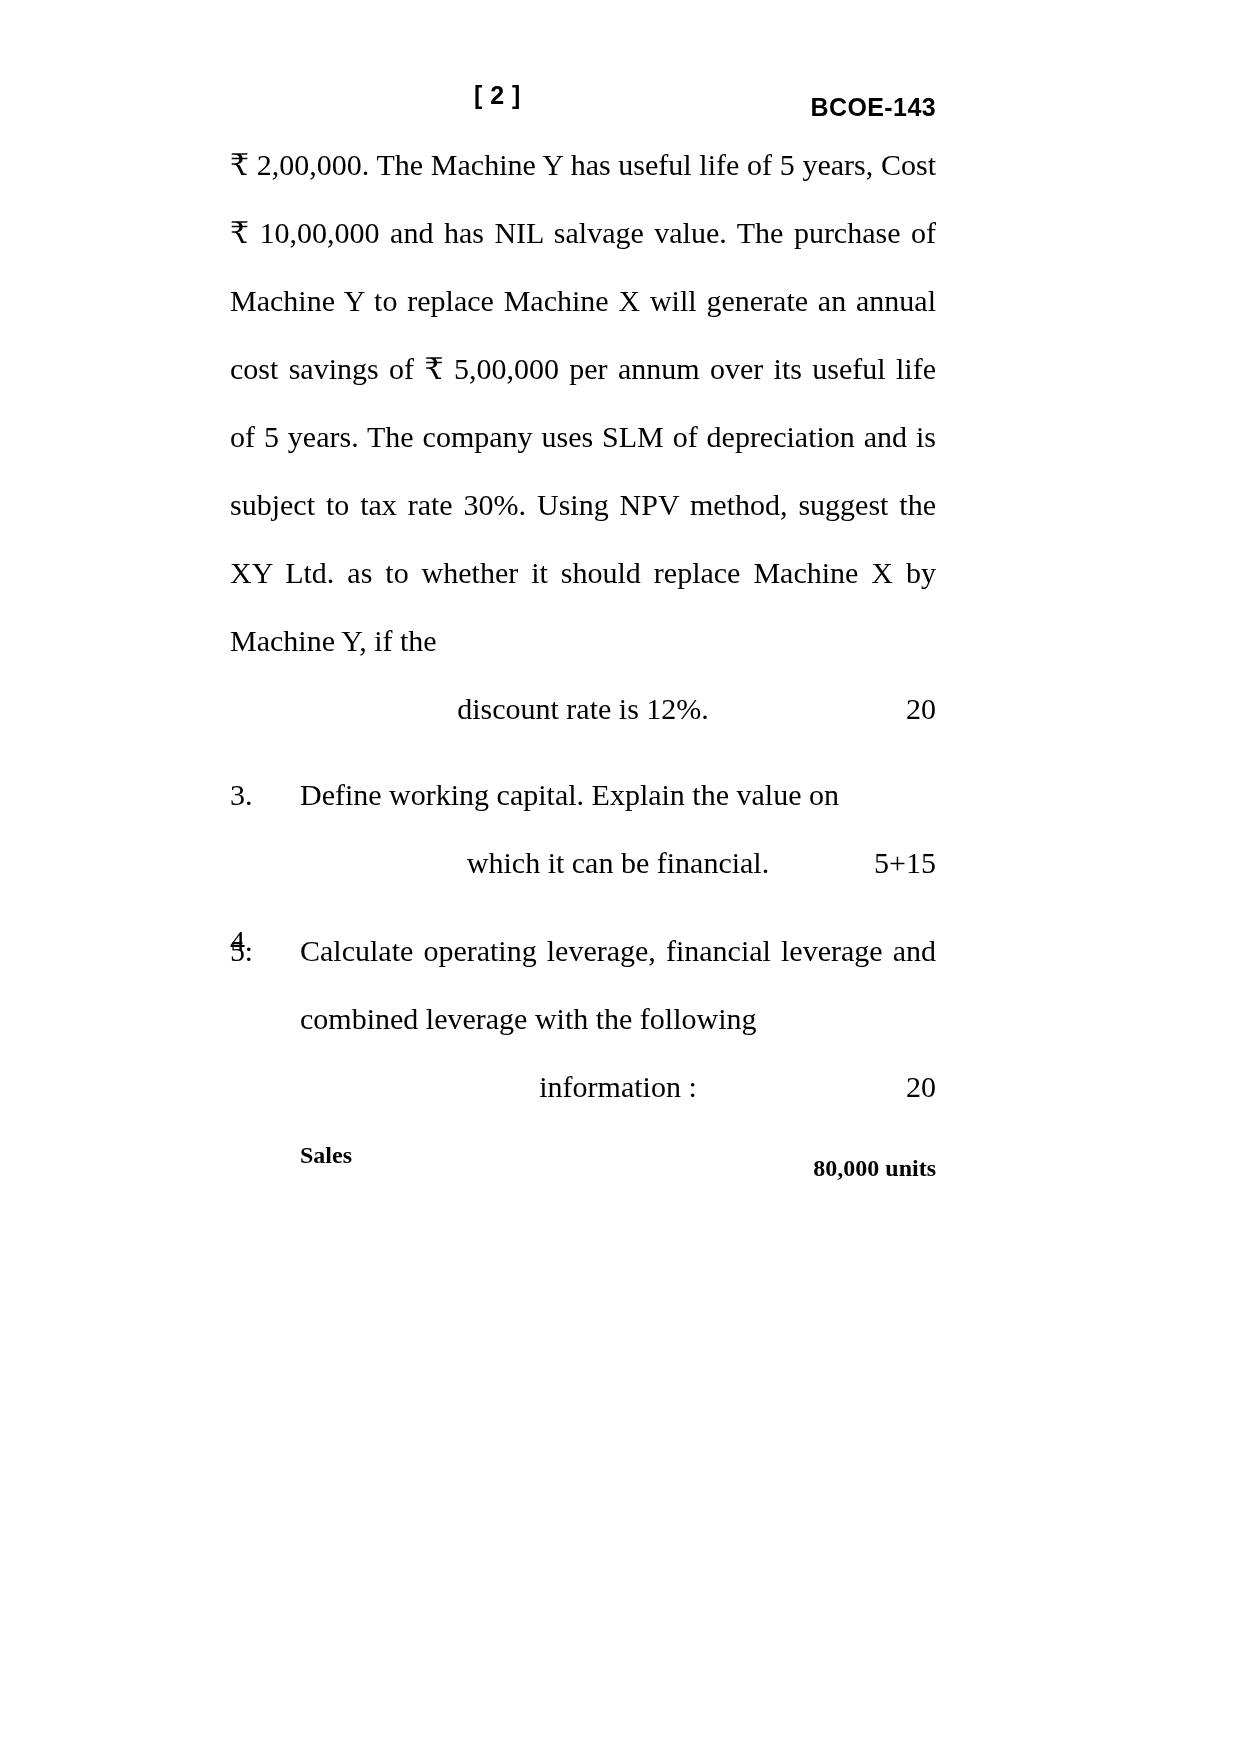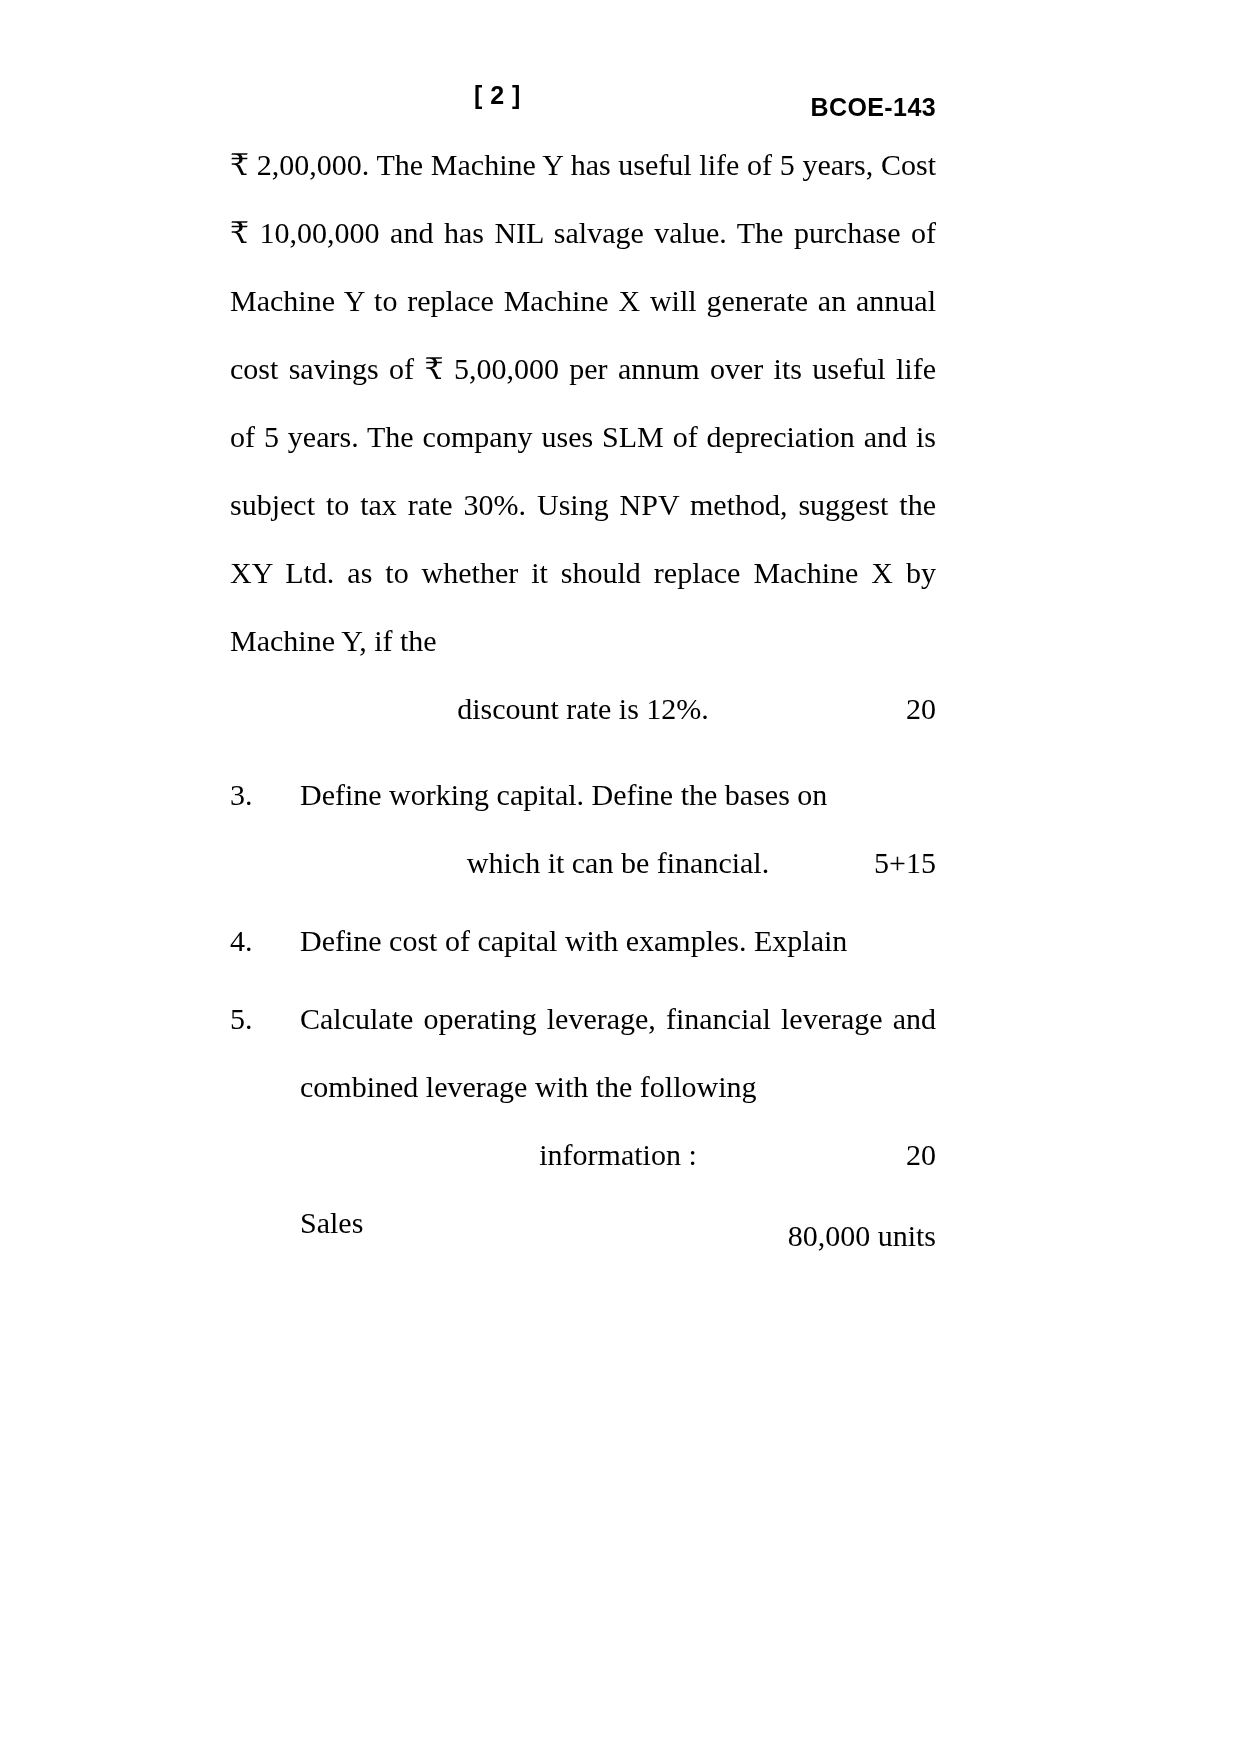--- a/index.html
+++ b/index.html
@@ -91,23 +91,24 @@
   .marks {
     position: absolute;
     right: 0;
     top: 0;
     white-space: nowrap;
   }
   .spacer-18 { height: 18px; }
   .spacer-10 { height: 10px; }
   .kv-line {
     position: relative;
-    font-size: 30px;
+    font-size: 24px;
     line-height: 68px;
     padding-left: 70px;
+    font-weight: bold;
   }
   .kv-line .kv-val {
     position: absolute;
     right: 0;
     top: 13px;
     white-space: nowrap;
   }
 </style>
 </head>
 <body>
@@ -126,32 +127,31 @@
       <span class="lastline">
         <span>discount rate is 12%.</span>
         <span class="marks">20</span>
       </span>
     </div>
 
     <div class="spacer-18"></div>
 
     <div class="qitem">
       <span class="qnum">3.</span>
-      <span>Define working capital. Define the bases on</span>
+      <span>Define working capital. Explain the value on</span>
       <span class="lastline">
         <span>which it can be financial.</span>
         <span class="marks">5+15</span>
       </span>
     </div>
 
     <div class="spacer-10"></div>
 
     <div class="qitem">
       <span class="qnum">4.</span>
-      <span>Define cost of capital with examples. Explain</span>
     </div>
 
     <div class="spacer-10"></div>
 
     <div class="qitem">
       <span class="qnum">5.</span>
       <span>Calculate operating leverage, financial leverage and combined leverage with the following</span>
       <span class="lastline">
         <span>information :</span>
         <span class="marks">20</span>

